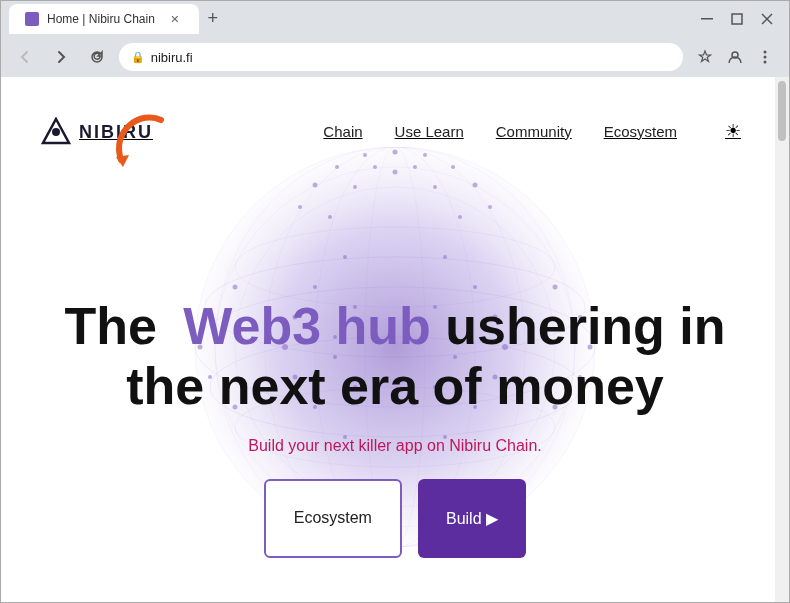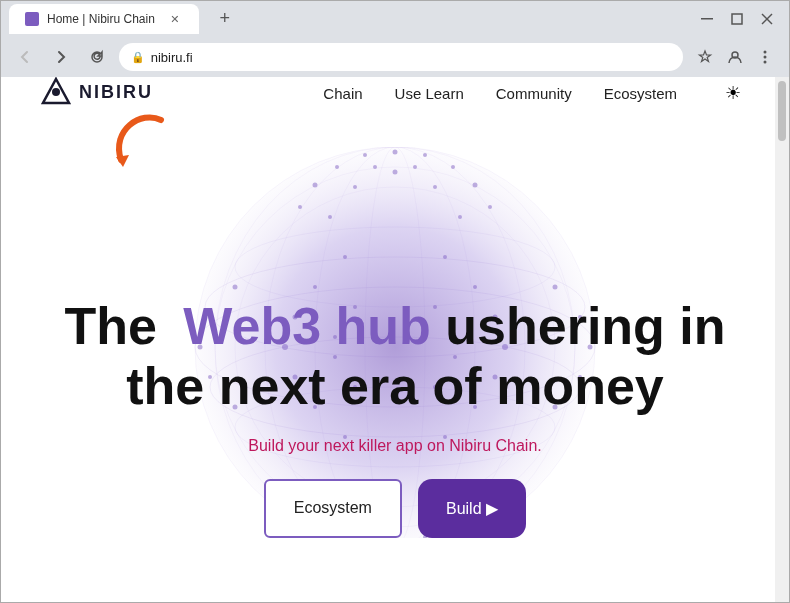--- a/index.html
+++ b/index.html
@@ -3,21 +3,21 @@
   <meta charset="utf-8">
   <style>
     * { margin: 0; padding: 0; box-sizing: border-box; }
     body { width: 790px; height: 603px; overflow: hidden; background: #f0f0f0; font-family: -apple-system, BlinkMacSystemFont, 'Segoe UI', sans-serif; }
 
     
     .browser-window { width: 790px; height: 603px; background: #dee1e6; border: 1px solid #aaa; display: flex; flex-direction: column; }
 
     
     .title-bar { height: 36px; background: #dee1e6; display: flex; align-items: center; padding: 0 8px; gap: 4px; }
-    .tab-area { display: flex; align-items: flex-start; flex: 1; gap: 12px; }
+    .tab-area { display: flex; align-items: flex-start; flex: 1; gap: 0; }
     .tab { background: white; border-radius: 8px 8px 0 0; padding: 6px 16px; display: flex; align-items: center; gap: 8px; font-size: 12px; color: #333; height: 30px; }
     .tab-icon { width: 14px; height: 14px; background: #7c5cbf; border-radius: 2px; display: inline-block; }
     .tab-close { width: 16px; height: 16px; border-radius: 50%; display: flex; align-items: center; justify-content: center; font-size: 11px; color: #666; cursor: pointer; margin-left: 4px; }
     .new-tab-btn { width: 28px; height: 28px; border-radius: 50%; display: flex; align-items: center; justify-content: center; font-size: 18px; color: #555; cursor: pointer; }
     .window-controls { display: flex; gap: 2px; align-items: center; }
     .win-btn { width: 28px; height: 28px; display: flex; align-items: center; justify-content: center; font-size: 11px; color: #333; cursor: pointer; border-radius: 4px; }
 
     
     .address-bar { height: 40px; background: #dee1e6; display: flex; align-items: center; padding: 0 10px; gap: 8px; }
     .nav-btn { width: 28px; height: 28px; border-radius: 50%; display: flex; align-items: center; justify-content: center; color: #555; cursor: pointer; font-size: 14px; }
@@ -25,41 +25,41 @@
     .url-bar { flex: 1; height: 28px; background: white; border-radius: 14px; display: flex; align-items: center; padding: 0 12px; gap: 6px; font-size: 13px; color: #333; }
     .lock-icon { color: #555; font-size: 11px; }
     .url-text { flex: 1; font-size: 13px; color: #202020; }
     .address-actions { display: flex; gap: 2px; }
     .addr-btn { width: 28px; height: 28px; border-radius: 50%; display: flex; align-items: center; justify-content: center; color: #555; cursor: pointer; font-size: 14px; }
 
     
     .page-content { flex: 1; background: white; overflow: hidden; position: relative; }
 
     
-    .site-nav { height: 70px; display: flex; align-items: flex-start; padding: 0 40px; position: relative; z-index: 10; }
+    .site-nav { height: 70px; display: flex; align-items: flex-end; padding: 0 40px; position: relative; z-index: 10; text-decoration: underline; }
     .site-logo { display: flex; align-items: center; gap: 8px; font-size: 18px; font-weight: 700; color: #1a1a2e; text-transform: uppercase; letter-spacing: 2px; }
     .logo-icon { width: 30px; height: 30px; }
     .nav-links { display: flex; align-items: center; gap: 32px; margin-left: auto; }
     .nav-link { font-size: 15px; color: #222; text-decoration: none; font-weight: 400; cursor: pointer; }
     .theme-btn { width: 32px; height: 32px; border-radius: 50%; display: flex; align-items: center; justify-content: center; font-size: 18px; cursor: pointer; margin-left: 8px; }
 
     
     .hero { position: relative; display: flex; flex-direction: column; align-items: center; padding-top: 10px; overflow: hidden; }
 
     
     .orb-container { position: absolute; top: -60px; left: 50%; transform: translateX(-50%); width: 520px; height: 520px; }
 
     
     .hero-content { position: relative; z-index: 5; text-align: center; padding: 0 40px; margin-top: 140px; }
     .hero-title { font-size: 52px; font-weight: 800; color: #111; line-height: 1.15; margin-bottom: 20px; }
     .hero-title .highlight { color: #7c5cbf; margin-left: 12px; }
     .hero-subtitle { font-size: 16px; color: #be185d; margin-bottom: 24px; }
     .hero-buttons { display: flex; gap: 16px; justify-content: center; }
     .btn-ecosystem { padding: 14px 28px; border: 2px solid #7c5cbf; border-radius: 6px; background: white; color: #222; font-size: 16px; cursor: pointer; font-weight: 500; }
-    .btn-build { padding: 20px 28px; border: none; border-radius: 14px; background: #5b2d9e; color: white; font-size: 16px; cursor: pointer; font-weight: 500; display: flex; align-items: center; gap: 8px; }
+    .btn-build { padding: 30px 28px; border: none; border-radius: 6px; background: #5b2d9e; color: white; font-size: 16px; cursor: pointer; font-weight: 500; display: flex; align-items: center; gap: 8px; }
 
     
     .pointer-arrow { position: absolute; top: 28px; left: 100px; z-index: 100; }
     .arrow-svg { width: 80px; height: 80px; }
 
     
     .scrollbar { position: absolute; right: 0; top: 0; bottom: 0; width: 14px; background: #f0f0f0; }
     .scrollbar-thumb { width: 8px; margin: 0 auto; height: 60px; background: #c0c0c0; border-radius: 4px; margin-top: 4px; }
   </style>
 </head>

